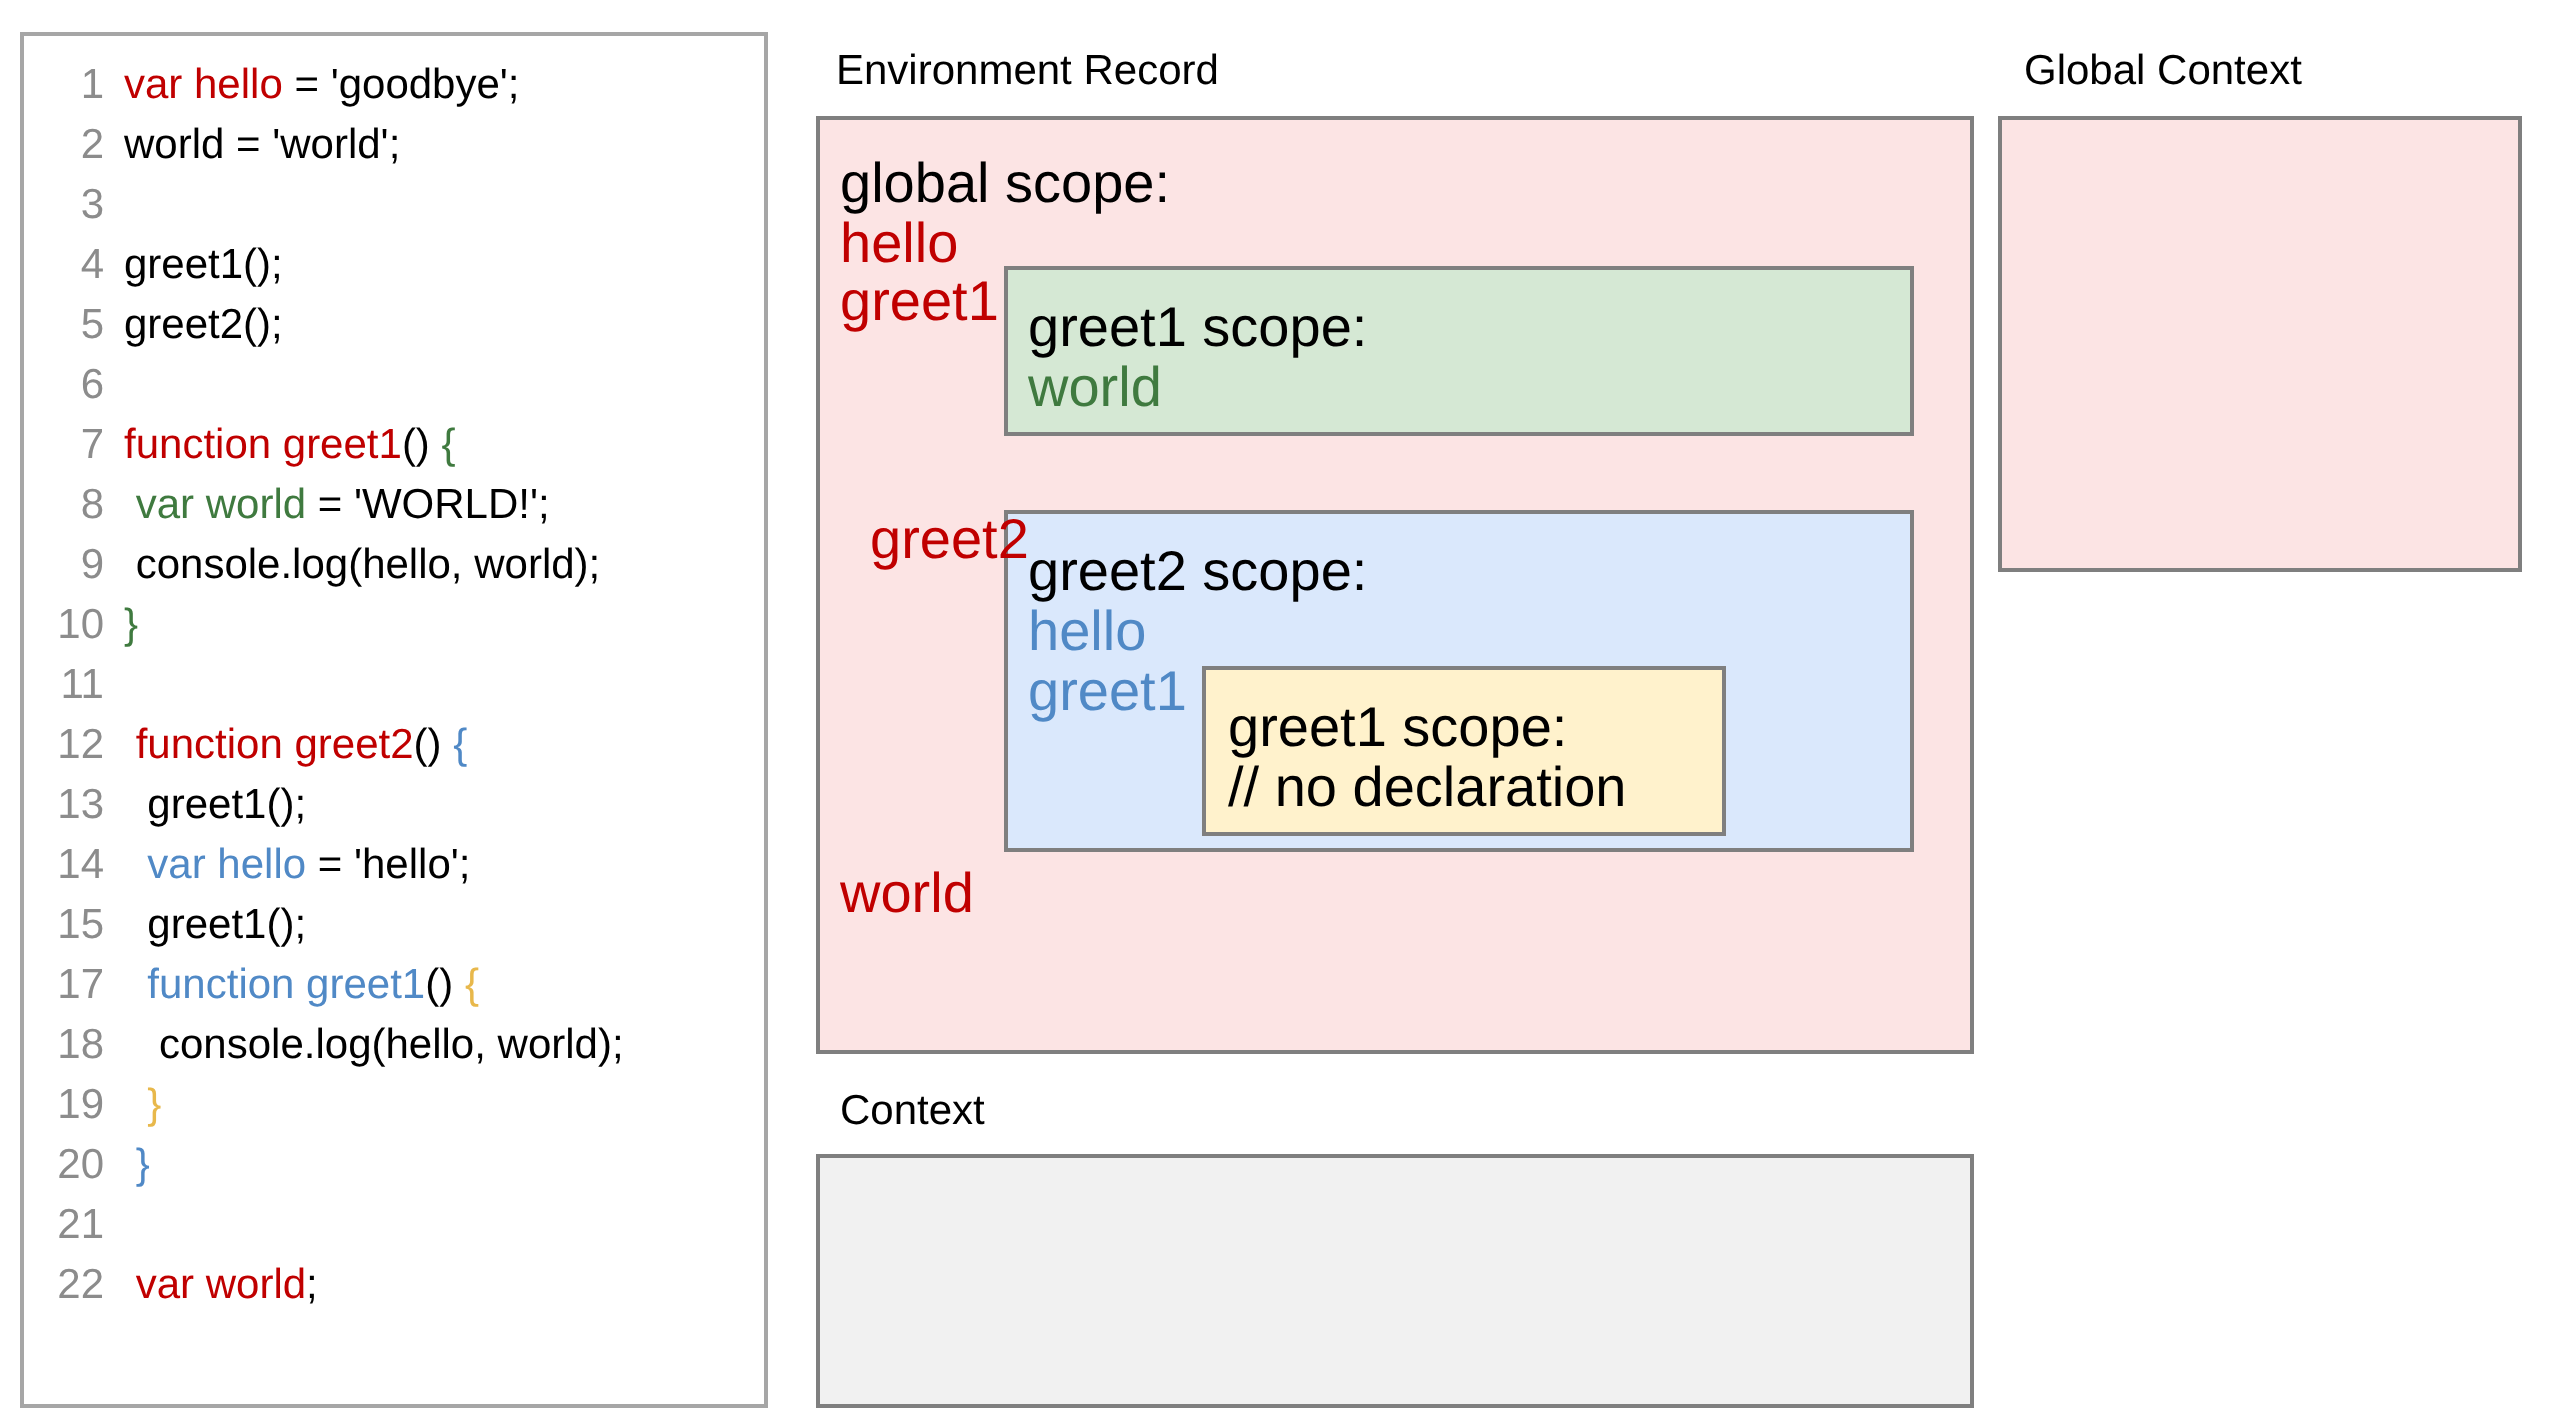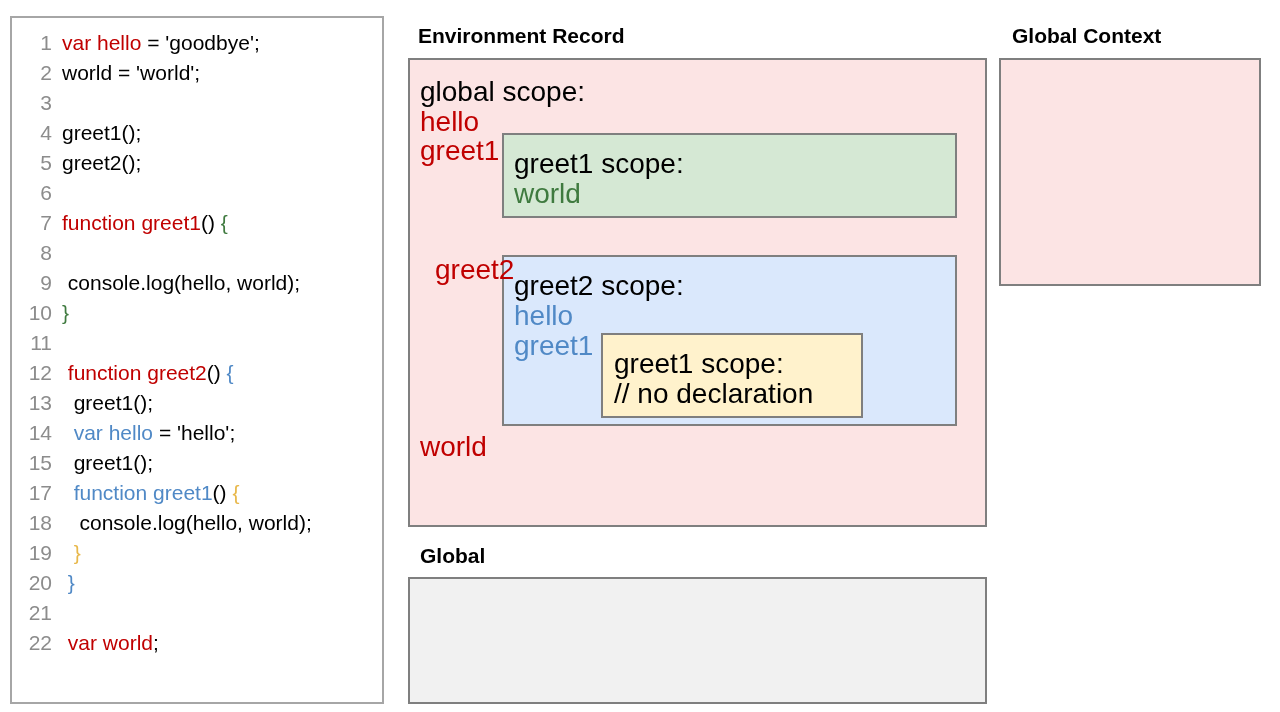--- a/index.html
+++ b/index.html
@@ -50,21 +50,21 @@
   .tok-red    { color: #c00000; }
   .tok-green  { color: #3f7a3f; }
   .tok-blue   { color: #5089c6; }
   .tok-yellow { color: #e8b84b; }
   .tok-black  { color: #000000; }
 
   
   .section-title {
     position: absolute;
     font-size: 21px;
-    font-weight: bold;
+    font-weight: normal;
     color: #000000;
     white-space: nowrap;
   }
   #env-title    { left: 418px; top: 24px; }
   #global-title { left: 1012px; top: 24px; }
   #console-title{ left: 420px; top: 544px; }
 
   
   .box {
     position: absolute;
@@ -117,41 +117,41 @@
 <body>
 
 <div id="code-panel">
     <div class="code-line"><span class="ln">1</span><span class="code-text"><span class="tok-red">var hello</span><span class="tok-black"> = 'goodbye';</span></span></div>
     <div class="code-line"><span class="ln">2</span><span class="code-text"><span class="tok-black">world = 'world';</span></span></div>
     <div class="code-line"><span class="ln">3</span><span class="code-text"><span class="tok-black"></span></span></div>
     <div class="code-line"><span class="ln">4</span><span class="code-text"><span class="tok-black">greet1();</span></span></div>
     <div class="code-line"><span class="ln">5</span><span class="code-text"><span class="tok-black">greet2();</span></span></div>
     <div class="code-line"><span class="ln">6</span><span class="code-text"><span class="tok-black"></span></span></div>
     <div class="code-line"><span class="ln">7</span><span class="code-text"><span class="tok-red">function greet1</span><span class="tok-black">() </span><span class="tok-green">{</span></span></div>
-    <div class="code-line"><span class="ln">8</span></div>
+    <div class="code-line"><span class="ln">8</span><span class="code-text"><span class="tok-black"> </span><span class="tok-green">var world</span><span class="tok-black"> = 'WORLD!';</span></span></div>
     <div class="code-line"><span class="ln">9</span><span class="code-text"><span class="tok-black"> console.log(hello, world);</span></span></div>
     <div class="code-line"><span class="ln">10</span><span class="code-text"><span class="tok-green">}</span></span></div>
     <div class="code-line"><span class="ln">11</span><span class="code-text"><span class="tok-black"></span></span></div>
     <div class="code-line"><span class="ln">12</span><span class="code-text"><span class="tok-black"> </span><span class="tok-red">function greet2</span><span class="tok-black">() </span><span class="tok-blue">{</span></span></div>
     <div class="code-line"><span class="ln">13</span><span class="code-text"><span class="tok-black">  greet1();</span></span></div>
     <div class="code-line"><span class="ln">14</span><span class="code-text"><span class="tok-black">  </span><span class="tok-blue">var hello</span><span class="tok-black"> = 'hello';</span></span></div>
     <div class="code-line"><span class="ln">15</span><span class="code-text"><span class="tok-black">  greet1();</span></span></div>
     <div class="code-line"><span class="ln">17</span><span class="code-text"><span class="tok-black">  </span><span class="tok-blue">function greet1</span><span class="tok-black">() </span><span class="tok-yellow">{</span></span></div>
     <div class="code-line"><span class="ln">18</span><span class="code-text"><span class="tok-black">   console.log(hello, world);</span></span></div>
     <div class="code-line"><span class="ln">19</span><span class="code-text"><span class="tok-black">  </span><span class="tok-yellow">}</span></span></div>
     <div class="code-line"><span class="ln">20</span><span class="code-text"><span class="tok-black"> </span><span class="tok-blue">}</span></span></div>
     <div class="code-line"><span class="ln">21</span><span class="code-text"><span class="tok-black"></span></span></div>
     <div class="code-line"><span class="ln">22</span><span class="code-text"><span class="tok-black"> </span><span class="tok-red">var world</span><span class="tok-black">;</span></span></div>
   </div>
 
 <div class="section-title" id="env-title">Environment Record</div>
 
 <div class="section-title" id="global-title">Global Context</div>
 
-<div class="section-title" id="console-title">Global</div>
+<div class="section-title" id="console-title">Context</div>
 
 <div class="box pink" id="env-record-box"></div>
 
 <div class="box pink" id="global-ctx-box"></div>
 
 <div class="box grey" id="console-box"></div>
 
 <div class="box green" id="greet1-global-box"></div>
 
 <div class="box blue" id="greet2-box"></div>

